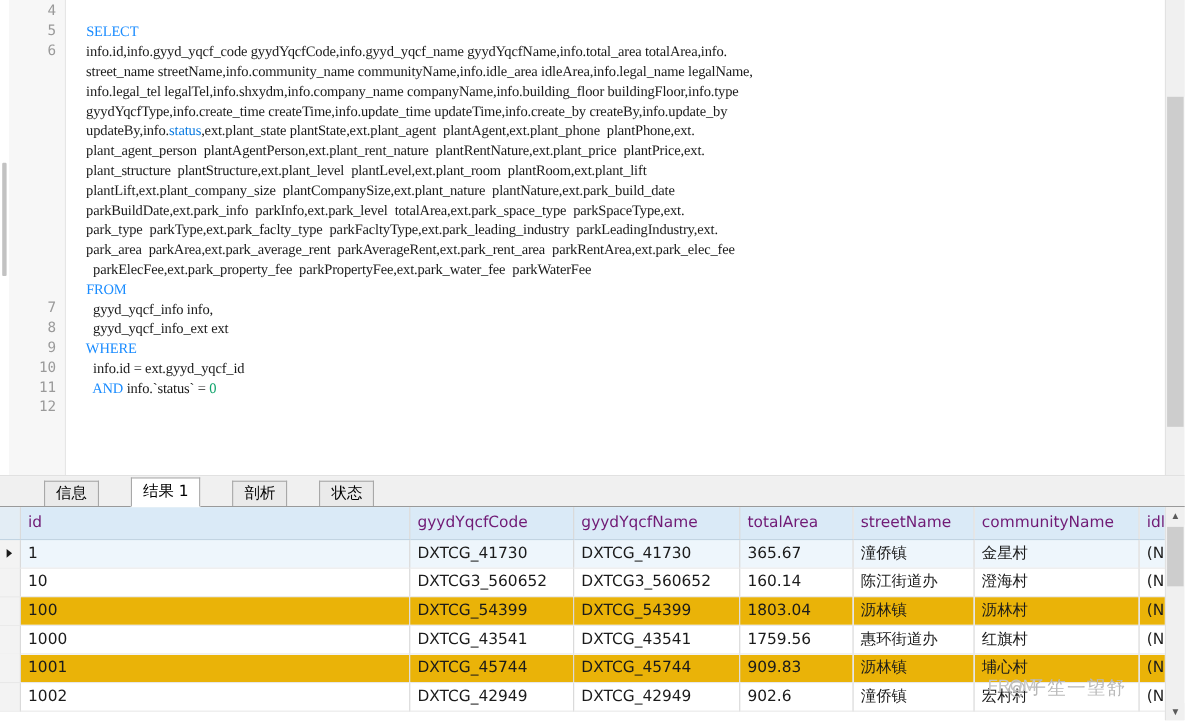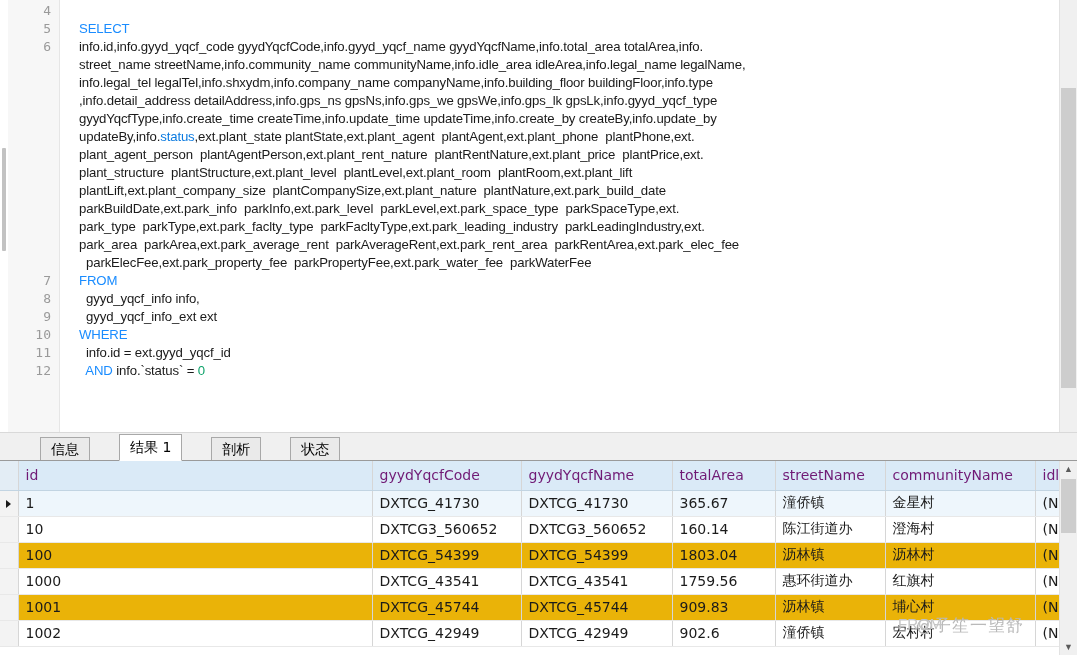--- a/index.html
+++ b/index.html
@@ -77,21 +77,21 @@
     flex: 1 1 auto;
     position: relative;
     padding: 2px 0 0 12px;
     box-sizing: border-box;
     overflow: hidden;
     background: #ffffff;
   }
   .code-line {
     height: 18px;
     line-height: 18px;
-    font-family: Liberation Sans, sans-serif;
+    font-family: Liberation Serif, serif;
     font-size: 13.2px;
     color: #1a1a1a;
     white-space: pre;
     letter-spacing: -0.15px;
   }
   .kw { color: #1a8cff; }
   .kw2 { color: #0a7ae0; }
   .num { color: #0fa36b; }
 
   
@@ -305,27 +305,26 @@
         <div class="gutter-line">11</div>
         <div class="gutter-line">12</div>
       </div>
 
     <div class="code-area" id="code-area">
         <div class="code-line">&nbsp;</div>
         <div class="code-line"><span>  </span><span class="kw">SELECT</span></div>
         <div class="code-line"><span>  info.id,info.gyyd_yqcf_code gyydYqcfCode,info.gyyd_yqcf_name gyydYqcfName,info.total_area totalArea,info.</span></div>
         <div class="code-line"><span>  street_name streetName,info.community_name communityName,info.idle_area idleArea,info.legal_name legalName,</span></div>
         <div class="code-line"><span>  info.legal_tel legalTel,info.shxydm,info.company_name companyName,info.building_floor buildingFloor,info.type</span></div>
-        <div class="code-line"><span>  ,info.detail_address detailAddress,info.gps_ns gpsNs,info.gps_we gpsWe,info.gps_lk gpsLk,info.gyyd_yqcf_type</span></div>
         <div class="code-line"><span>  gyydYqcfType,info.create_time createTime,info.update_time updateTime,info.create_by createBy,info.update_by</span></div>
         <div class="code-line"><span>  updateBy,info.</span><span class="kw2">status</span><span>,ext.plant_state plantState,ext.plant_agent  plantAgent,ext.plant_phone  plantPhone,ext.</span></div>
         <div class="code-line"><span>  plant_agent_person  plantAgentPerson,ext.plant_rent_nature  plantRentNature,ext.plant_price  plantPrice,ext.</span></div>
         <div class="code-line"><span>  plant_structure  plantStructure,ext.plant_level  plantLevel,ext.plant_room  plantRoom,ext.plant_lift</span></div>
         <div class="code-line"><span>  plantLift,ext.plant_company_size  plantCompanySize,ext.plant_nature  plantNature,ext.park_build_date</span></div>
-        <div class="code-line"><span>  parkBuildDate,ext.park_info  parkInfo,ext.park_level  parkLevel,ext.park_space_type  parkSpaceType,ext.</span></div>
+        <div class="code-line"><span>  parkBuildDate,ext.park_info  parkInfo,ext.park_level  totalArea,ext.park_space_type  parkSpaceType,ext.</span></div>
         <div class="code-line"><span>  park_type  parkType,ext.park_faclty_type  parkFacltyType,ext.park_leading_industry  parkLeadingIndustry,ext.</span></div>
         <div class="code-line"><span>  park_area  parkArea,ext.park_average_rent  parkAverageRent,ext.park_rent_area  parkRentArea,ext.park_elec_fee</span></div>
         <div class="code-line"><span>    parkElecFee,ext.park_property_fee  parkPropertyFee,ext.park_water_fee  parkWaterFee</span></div>
         <div class="code-line"><span>  </span><span class="kw">FROM</span></div>
         <div class="code-line"><span>    gyyd_yqcf_info info,</span></div>
         <div class="code-line"><span>    gyyd_yqcf_info_ext ext</span></div>
         <div class="code-line"><span>  </span><span class="kw">WHERE</span></div>
         <div class="code-line"><span>    info.id = ext.gyyd_yqcf_id</span></div>
         <div class="code-line"><span>    </span><span class="kw">AND</span><span> info.`status` = </span><span class="num">0</span></div>
       </div>

